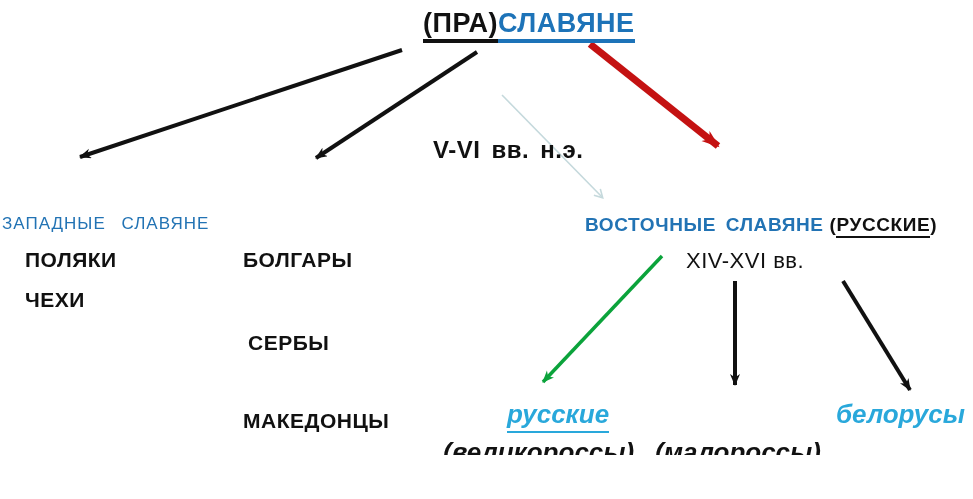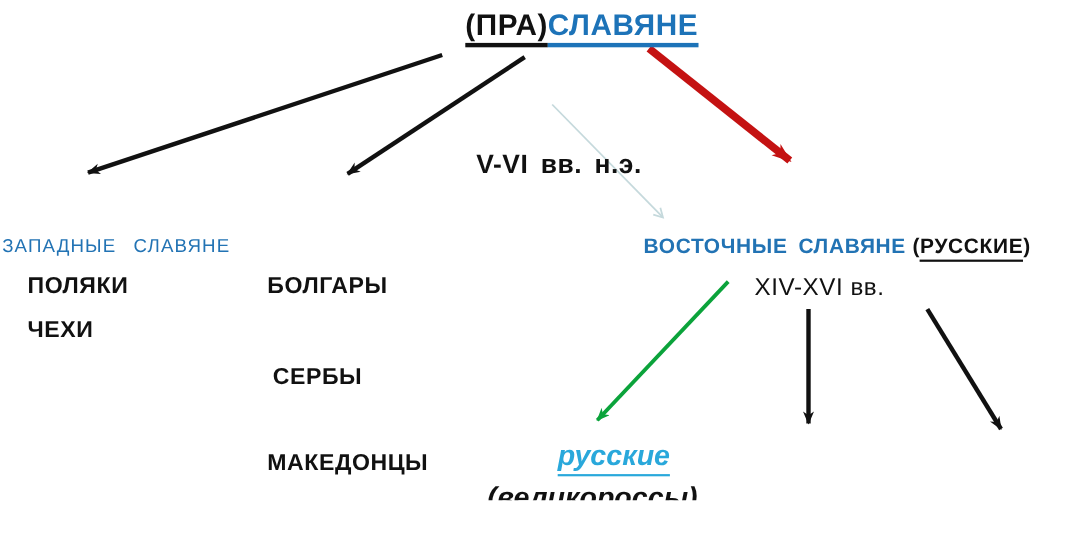--- a/index.html
+++ b/index.html
@@ -97,17 +97,19 @@
   <div class="abs hdr-east"><span class="east-blue">ВОСТОЧНЫЕ СЛАВЯНЕ</span><span class="east-black">&nbsp;</span><span class="east-black">(</span><span class="east-black u">РУССКИЕ</span><span class="east-black">)</span></div>
 
   <div class="abs list-item" style="left:25px;top:248px;">ПОЛЯКИ</div>
   <div class="abs list-item" style="left:25px;top:288px;">ЧЕХИ</div>
 
   <div class="abs list-item" style="left:243px;top:248px;">БОЛГАРЫ</div>
   <div class="abs list-item" style="left:248px;top:331px;">СЕРБЫ</div>
   <div class="abs list-item" style="left:243px;top:365px;margin-top:44px;">МАКЕДОНЦЫ</div>
 
   <div class="abs modern u-full" style="left:507px;top:399px;">русские</div>
+  <div class="abs modern" style="left:836px;top:399px;">белорусы</div>
 
   <div class="abs subname" style="left:443px;top:437px;"><span>(</span><span class="u">великор</span><span>оссы</span><span>)</span></div>
 
+  <div class="abs subname" style="left:655px;top:437px;"><span>(</span><span class="u">малор</span><span>оссы</span><span>)</span></div>
 
 </div>
 
 </body></html>

